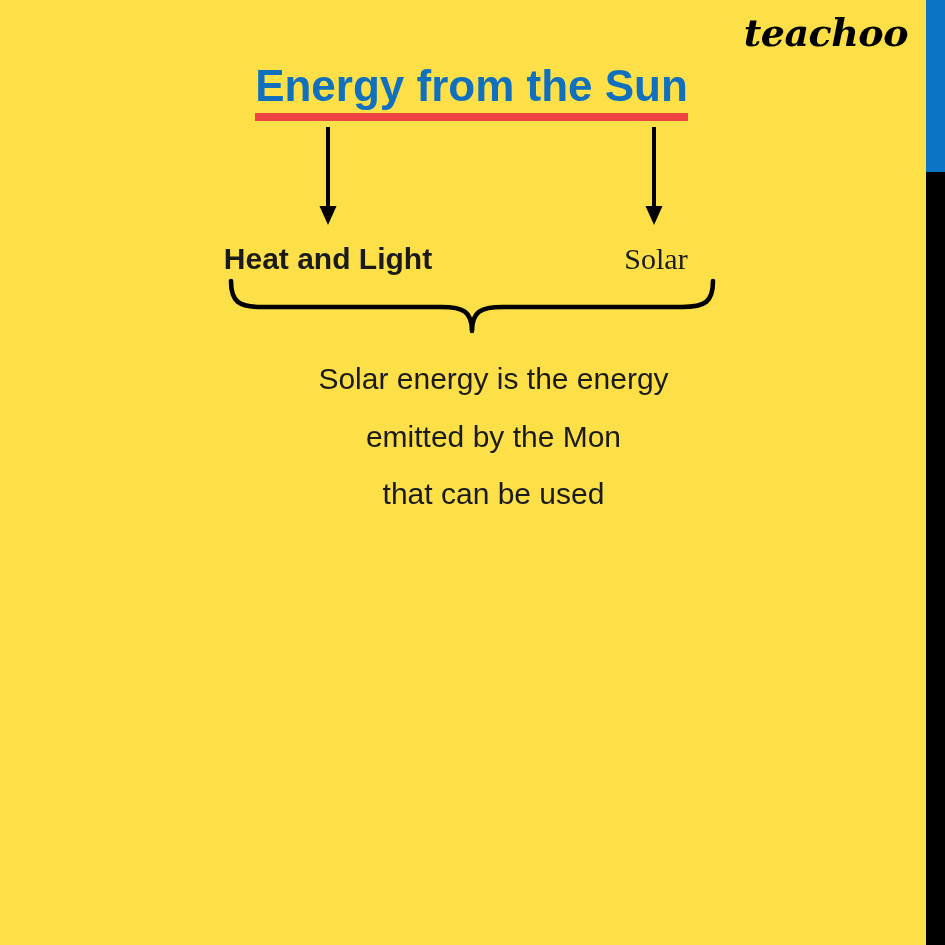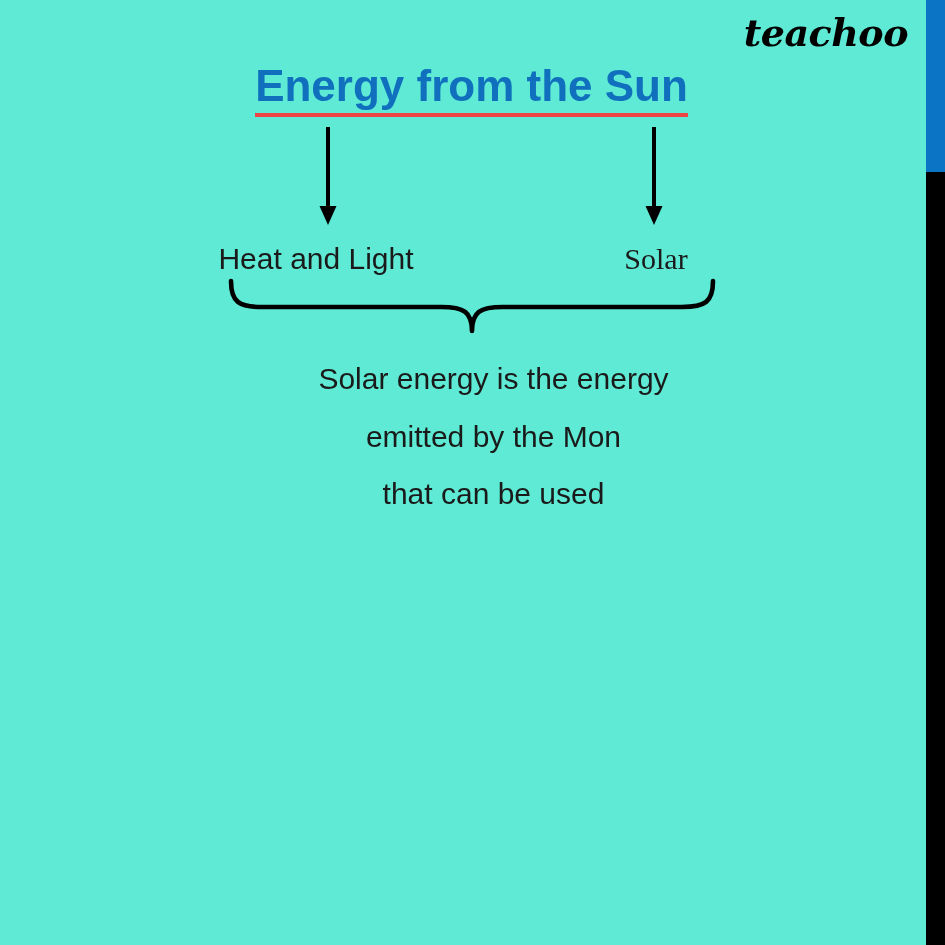--- a/index.html
+++ b/index.html
@@ -9,21 +9,21 @@
   }
   body {
     font-family: "Liberation Sans", sans-serif;
     -webkit-font-smoothing: antialiased;
   }
 
   #slide {
     position: relative;
     width: 945px;
     height: 945px;
-    background: #5eead4;
+    background: #fde047;
     overflow: hidden;
   }
 
   
   #edge-bar-blue {
     position: absolute;
     left: 926px;
     top: 0px;
     width: 19px;
     height: 172px;
@@ -63,21 +63,21 @@
     padding-right: 0px;
     pointer-events: none;
   }
   #slide-title .title-text {
     display: inline-block;
     font-family: "Liberation Sans", sans-serif;
     font-weight: bold;
     font-size: 44px;
     line-height: 1.08;
     color: #1070BE;
-    border-bottom: 4px solid #ef4444;
+    border-bottom: 8px solid #ef4444;
     padding-bottom: 3px;
     transform: translateX(-1px);
   }
 
   
   .arrow {
     position: absolute;
     top: 127px;
     width: 26px;
     height: 98px;
@@ -90,22 +90,23 @@
     position: absolute;
     top: 241px;
     font-family: "Liberation Sans", sans-serif;
     font-size: 30px;
     color: #1a1a1a;
     line-height: 1.2;
     white-space: nowrap;
     text-align: center;
   }
   #label-heat-light {
-    left: 156px;
+    left: 168px;
     width: 320px;
+    font-weight: bold;
   }
   #label-solar {
     left: 536px;
     width: 240px;
     font-family: Liberation Serif, serif;
   }
 
   
   #brace {
     position: absolute;

